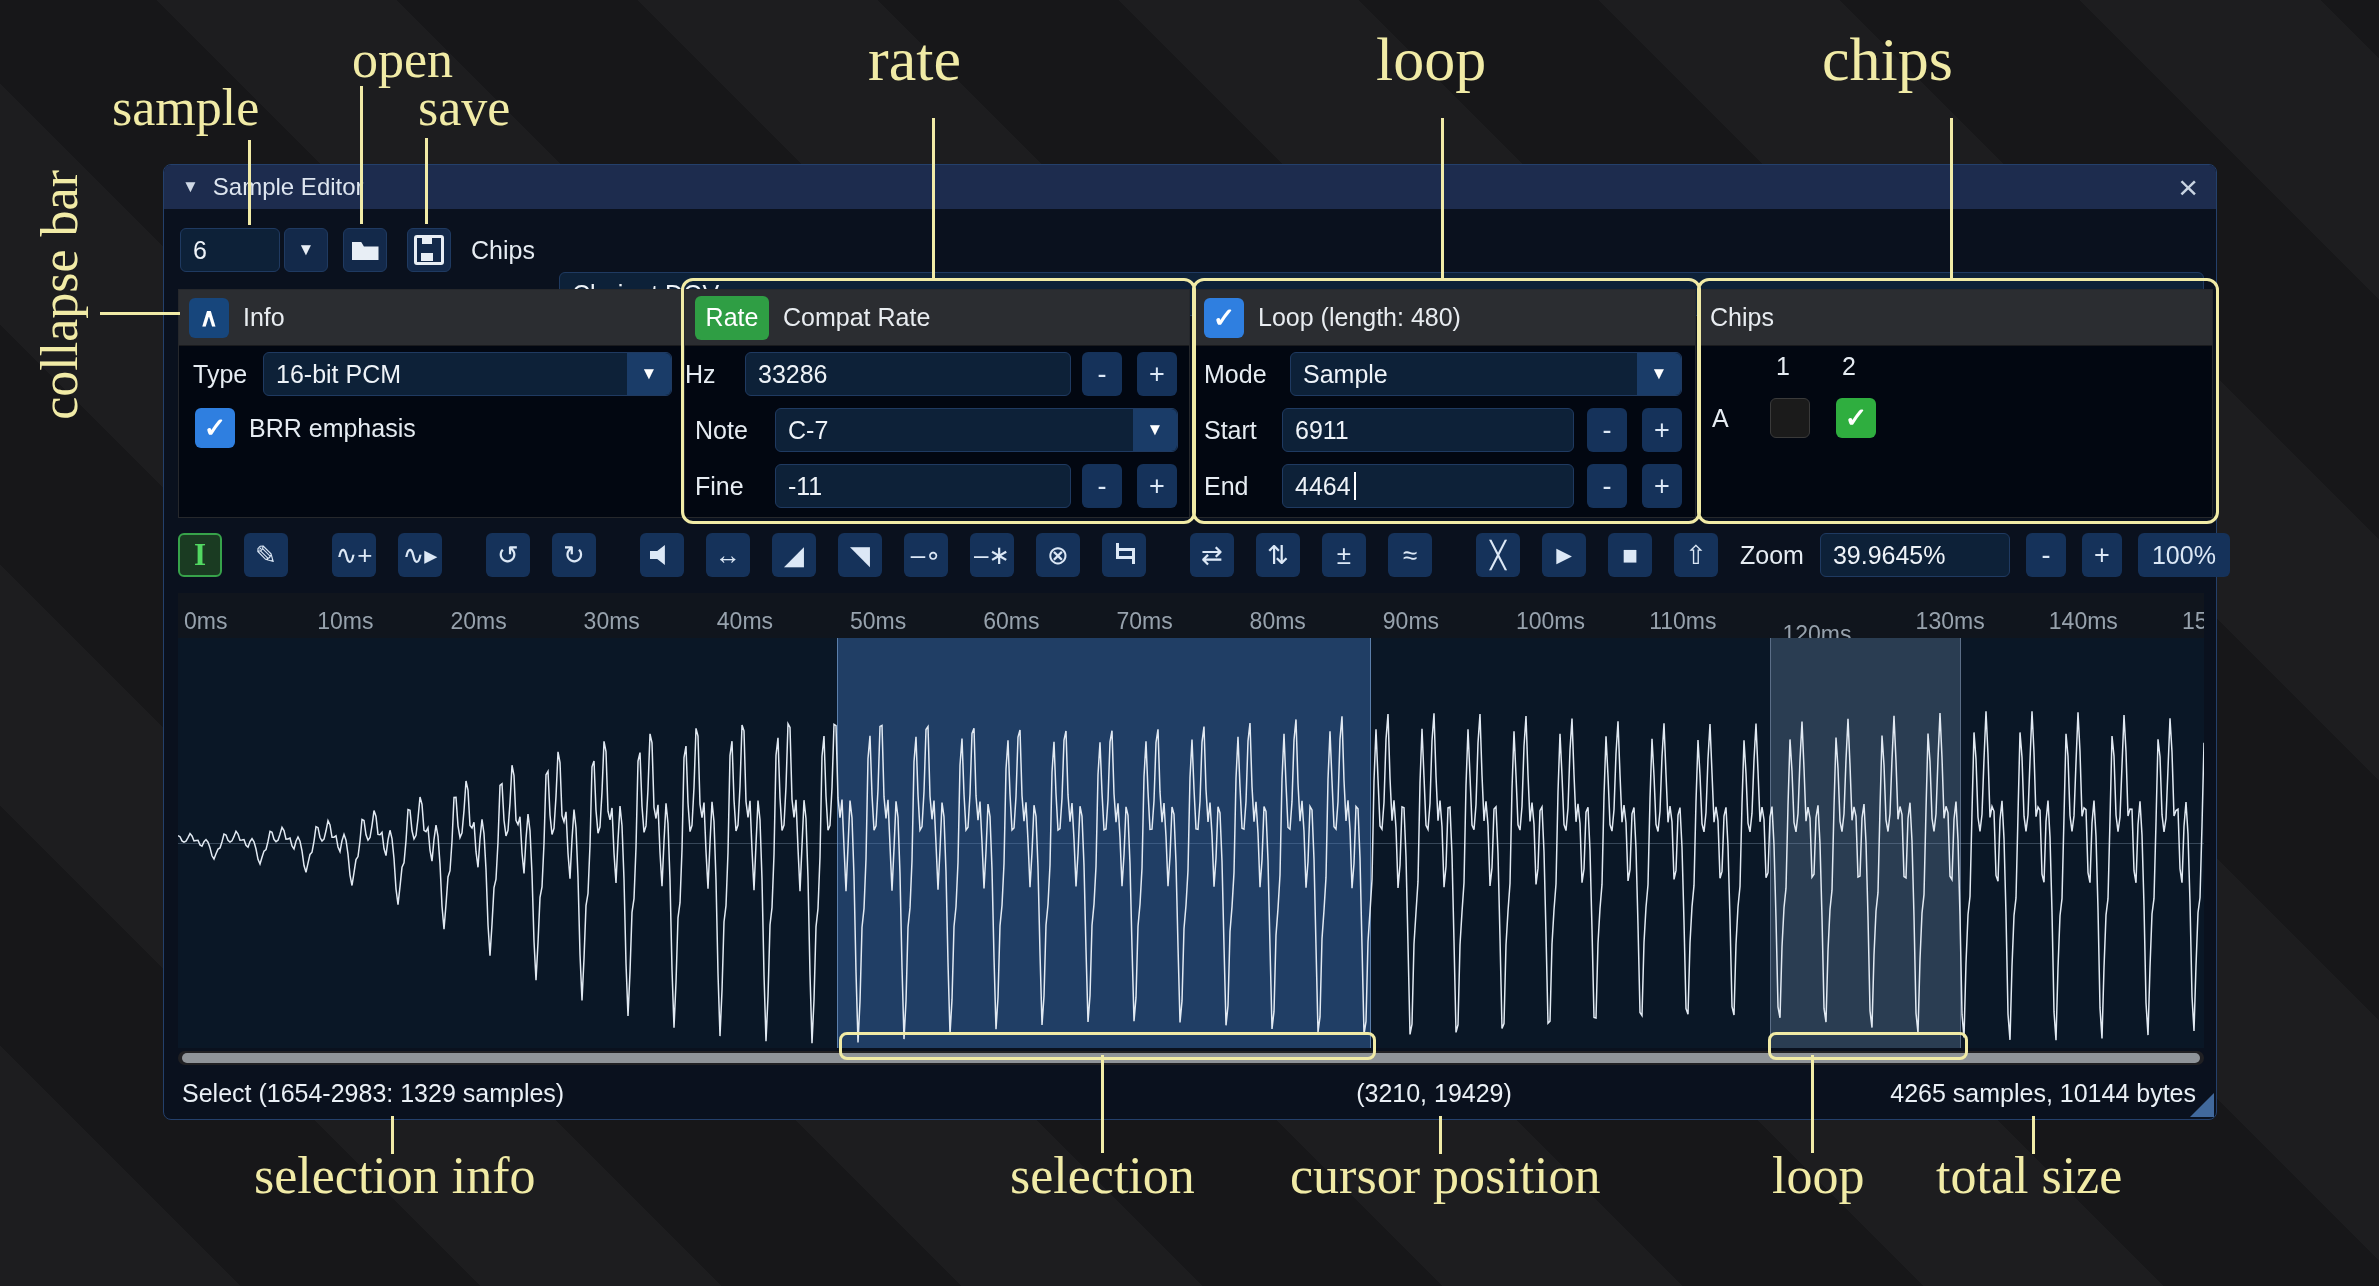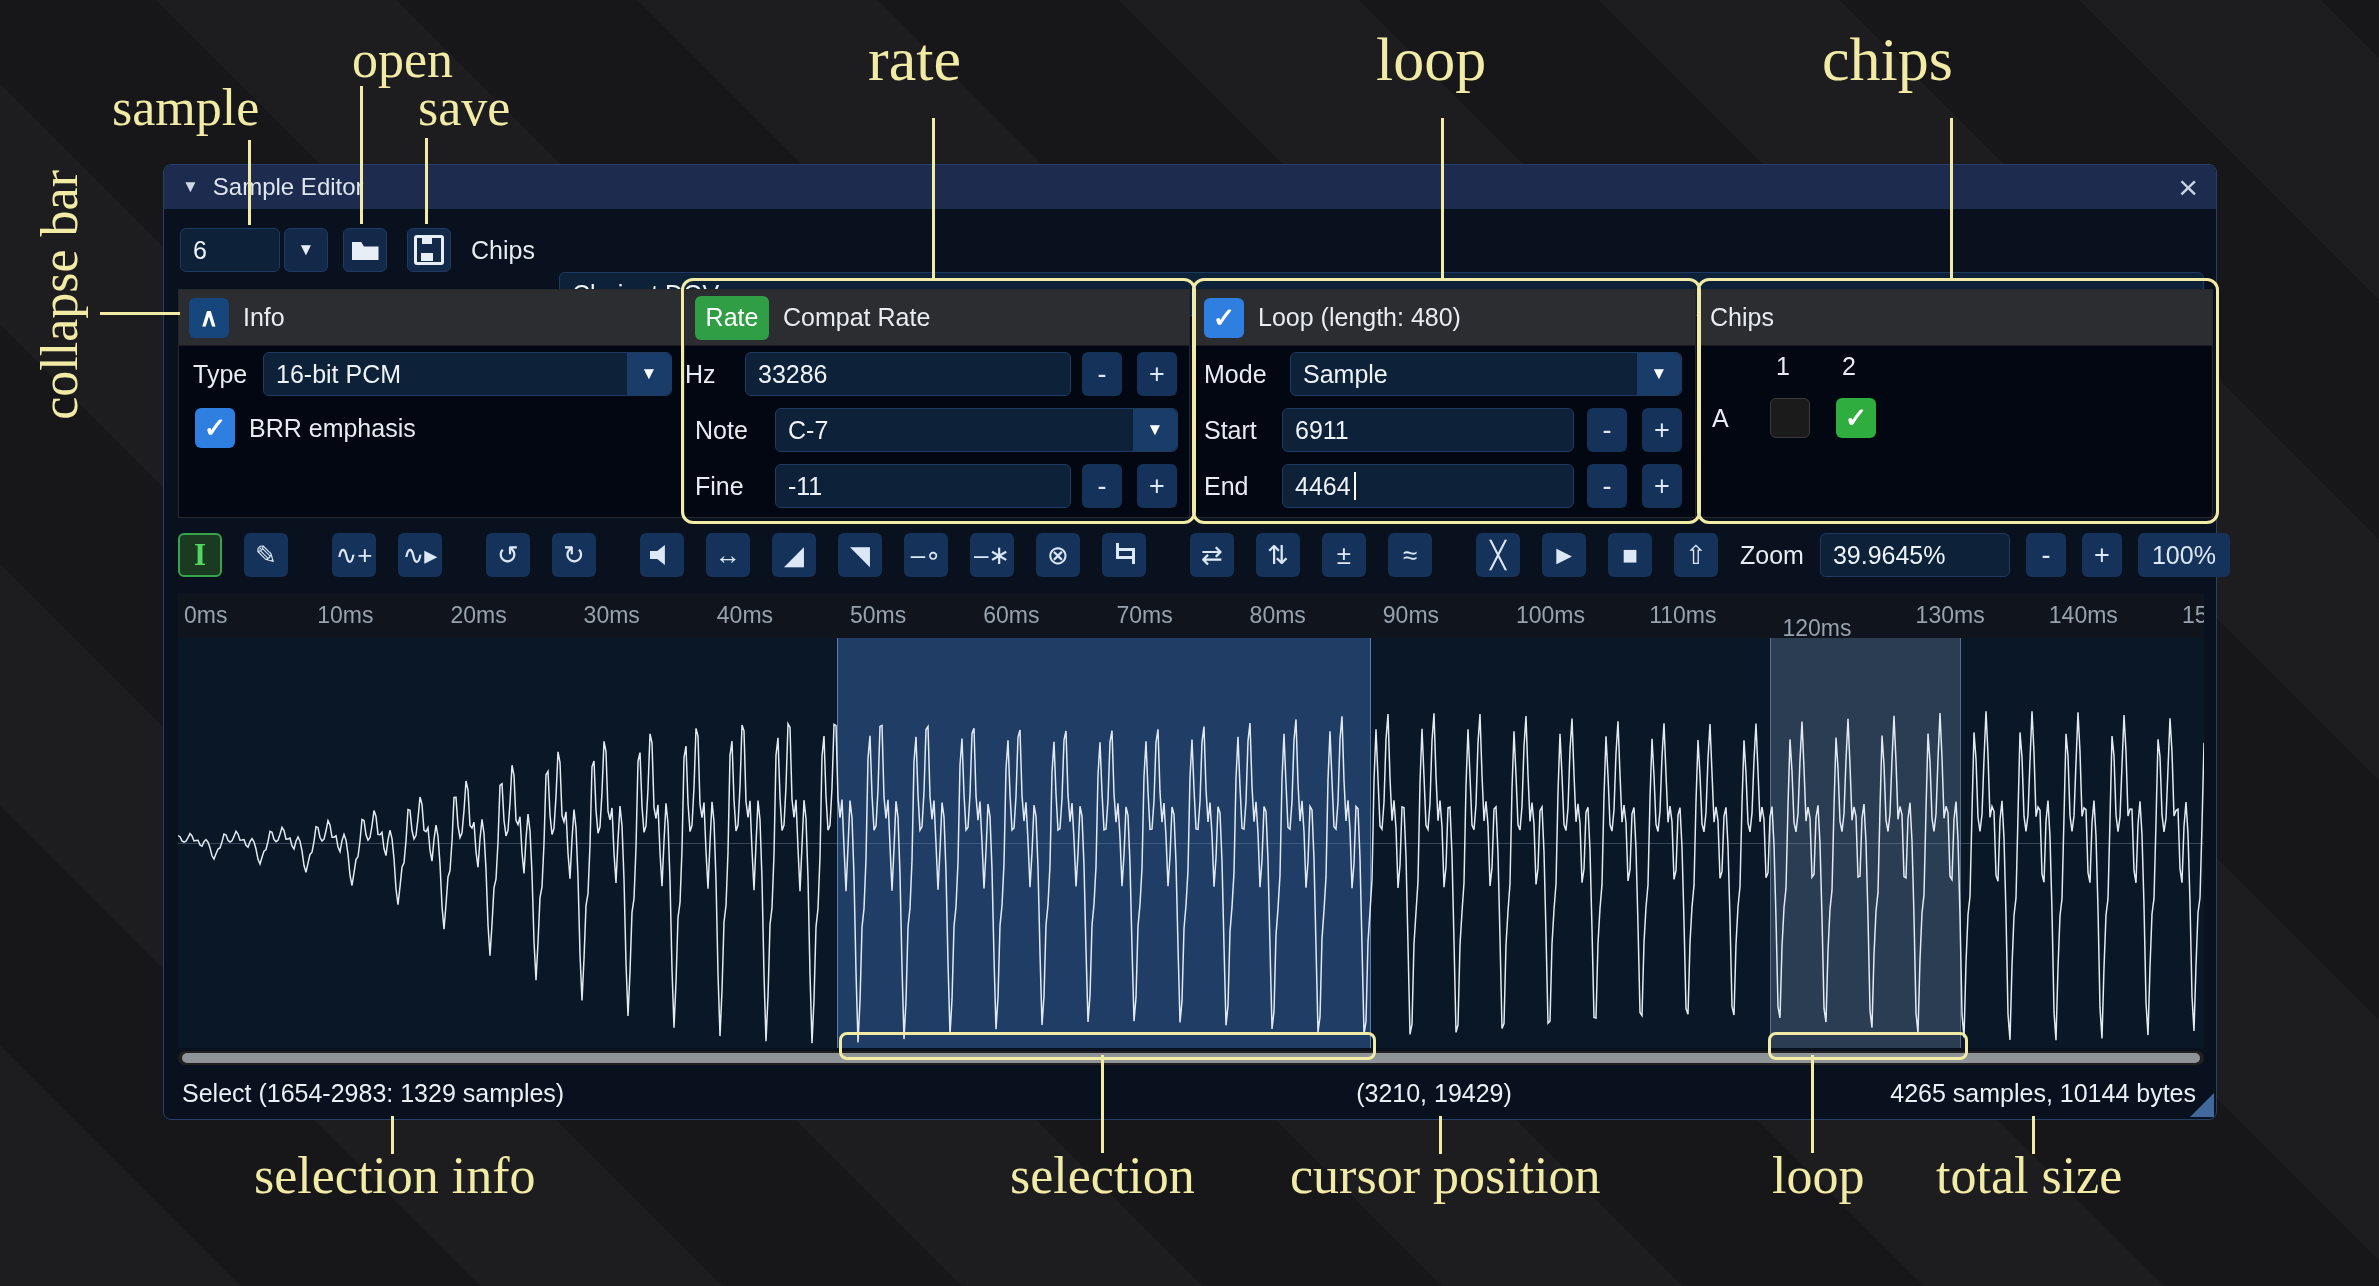--- a/index.html
+++ b/index.html
@@ -81,21 +81,21 @@
     clip-path:polygon(0 32%,30% 32%,62% 4%,62% 96%,30% 68%,0 68%);}
   .icon-crop{position:relative;width:24px;height:24px;}
   .icon-crop::before{content:"";position:absolute;left:4px;top:0;width:13px;height:13px;
     border-left:3px solid currentColor;border-bottom:3px solid currentColor;}
   .icon-crop::after{content:"";position:absolute;right:1px;top:5px;width:13px;height:13px;
     border-right:3px solid currentColor;border-top:3px solid currentColor;}
 
   
   .timeline{position:absolute;left:14px;top:428px;width:2026px;height:45px;background:#10151d;
     overflow:hidden;color:#97a2ad;font-size:23px;}
-  .tl{position:absolute;top:9px;text-align:right;}
+  .tl{position:absolute;top:15px;text-align:right;}
   .wave{position:absolute;left:14px;top:473px;width:2026px;height:410px;background:#0a1726;overflow:hidden;}
   .wave-center{position:absolute;left:0;right:0;top:205px;height:1px;background:rgba(140,160,185,.35);}
   .sel{position:absolute;top:0;bottom:0;left:659px;width:534px;background:rgba(64,116,188,.42);
     border-left:1px solid rgba(140,180,230,.55);border-right:1px solid rgba(140,180,230,.55);box-sizing:border-box;}
   .loopreg{position:absolute;top:0;bottom:0;left:1592px;width:191px;background:rgba(120,148,185,.30);
     border-left:1px solid rgba(150,170,200,.45);border-right:1px solid rgba(150,170,200,.45);box-sizing:border-box;}
   .wave svg{position:absolute;left:0;top:0;}
   .scroll{position:absolute;left:14px;top:886px;width:2026px;height:14px;background:#202023;border-radius:7px;}
   .thumb{position:absolute;left:4px;right:4px;top:2px;bottom:2px;background:#8f9499;border-radius:6px;}
   .status{position:absolute;left:0;right:0;top:902px;height:52px;color:#eaf0f6;font-size:25px;}

